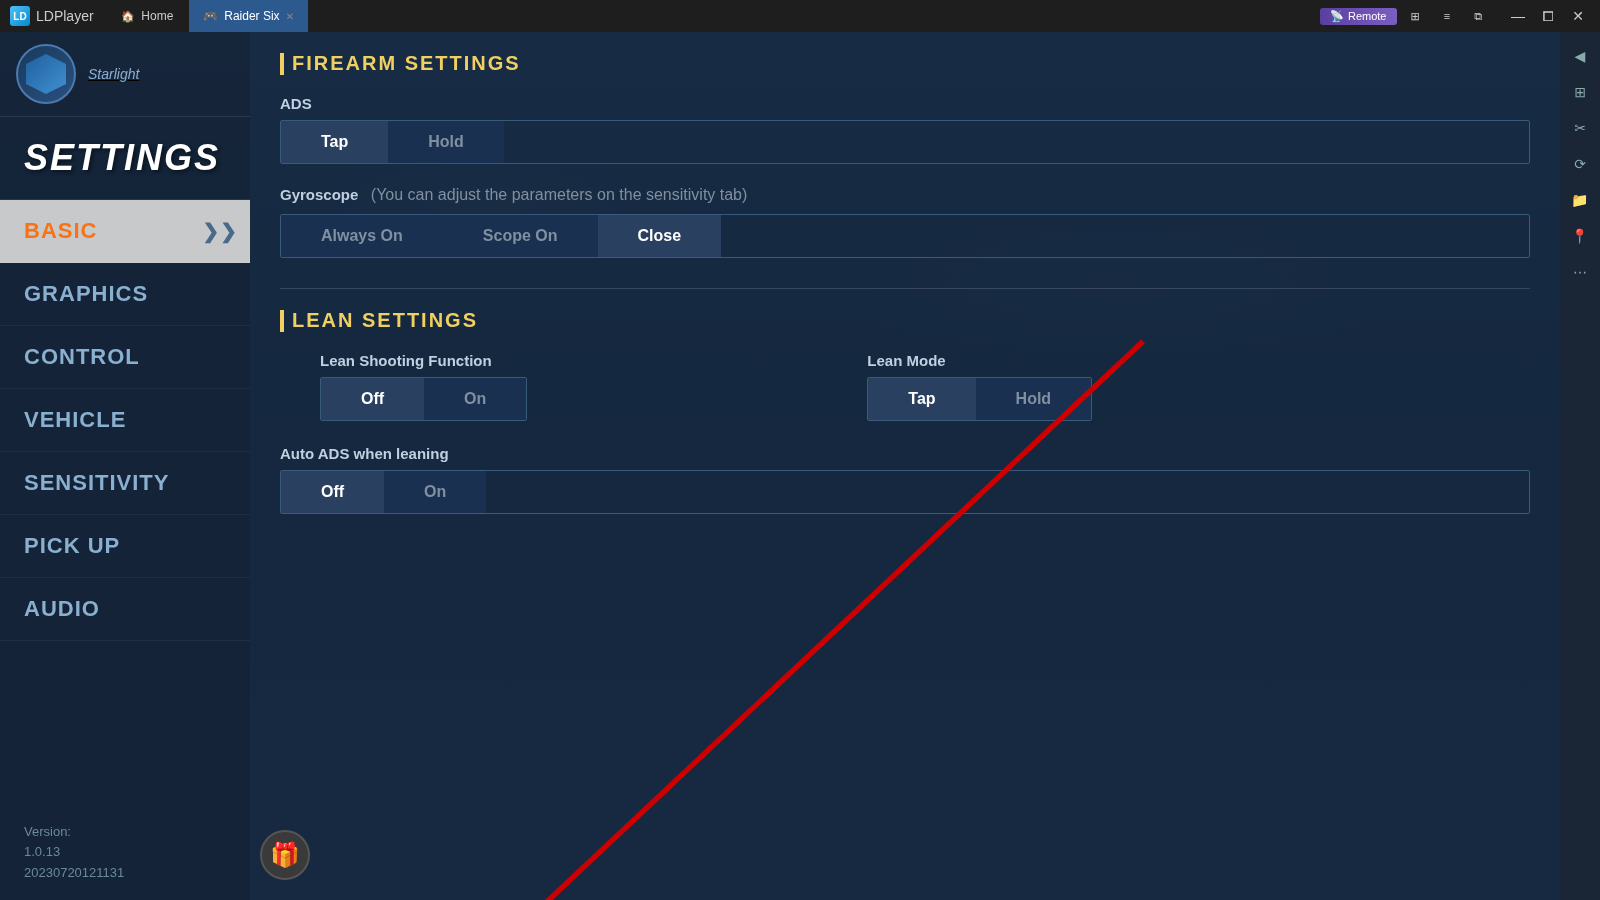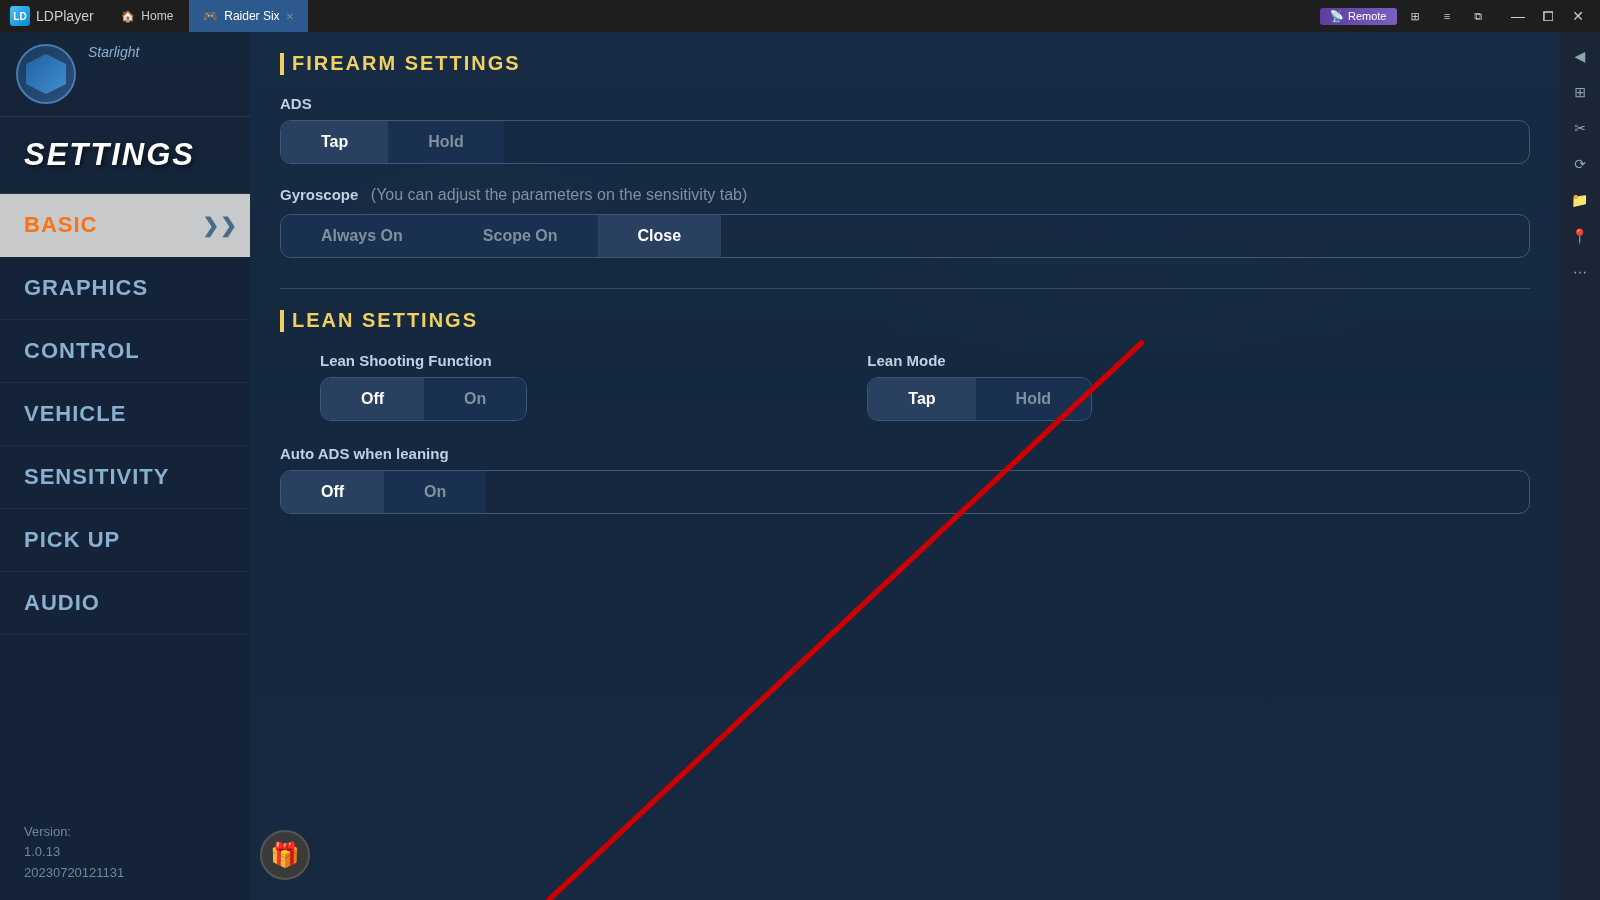--- a/index.html
+++ b/index.html
@@ -185,23 +185,24 @@
       background: rgba(20, 35, 55, 0.92);
       display: flex;
       flex-direction: column;
       padding-top: 0;
     }
 
     
     .logo-area {
       padding: 12px 16px;
       display: flex;
-      align-items: flex-start;
+      align-items: center;
       gap: 12px;
       border-bottom: 1px solid rgba(255,255,255,0.1);
+      text-decoration: underline;
     }
     .logo-circle {
       width: 60px;
       height: 60px;
       border-radius: 50%;
       background: linear-gradient(135deg, #1a3a5c, #2a5080);
       display: flex;
       align-items: center;
       justify-content: center;
       border: 2px solid #4a7ab0;
@@ -212,21 +213,21 @@
       background: linear-gradient(135deg, #2060a0, #4090d0);
       clip-path: polygon(50% 0%, 100% 25%, 100% 75%, 50% 100%, 0% 75%, 0% 25%);
     }
 
     
     .settings-title-area {
       padding: 20px 24px;
       border-bottom: 1px solid rgba(255,255,255,0.08);
     }
     .settings-title {
-      font-size: 31px;
+      font-size: 36px;
       font-weight: 900;
       color: white;
       font-style: italic;
       letter-spacing: 2px;
       text-shadow: 2px 2px 4px rgba(0,0,0,0.5);
     }
 
     
     .nav-item {
       padding: 18px 24px;
@@ -337,21 +338,21 @@
       color: #8090a0;
       font-size: 16px;
       max-width: 260px;
       line-height: 1.4;
     }
 
     
     .btn-group {
       display: flex;
       border: 1px solid #3a5a7a;
-      border-radius: 11px;
+      border-radius: 2px;
       overflow: hidden;
     }
     .btn-option {
       padding: 12px 40px;
       font-size: 16px;
       font-weight: 700;
       cursor: pointer;
       border: none;
       outline: none;
       background: #1a3050;

